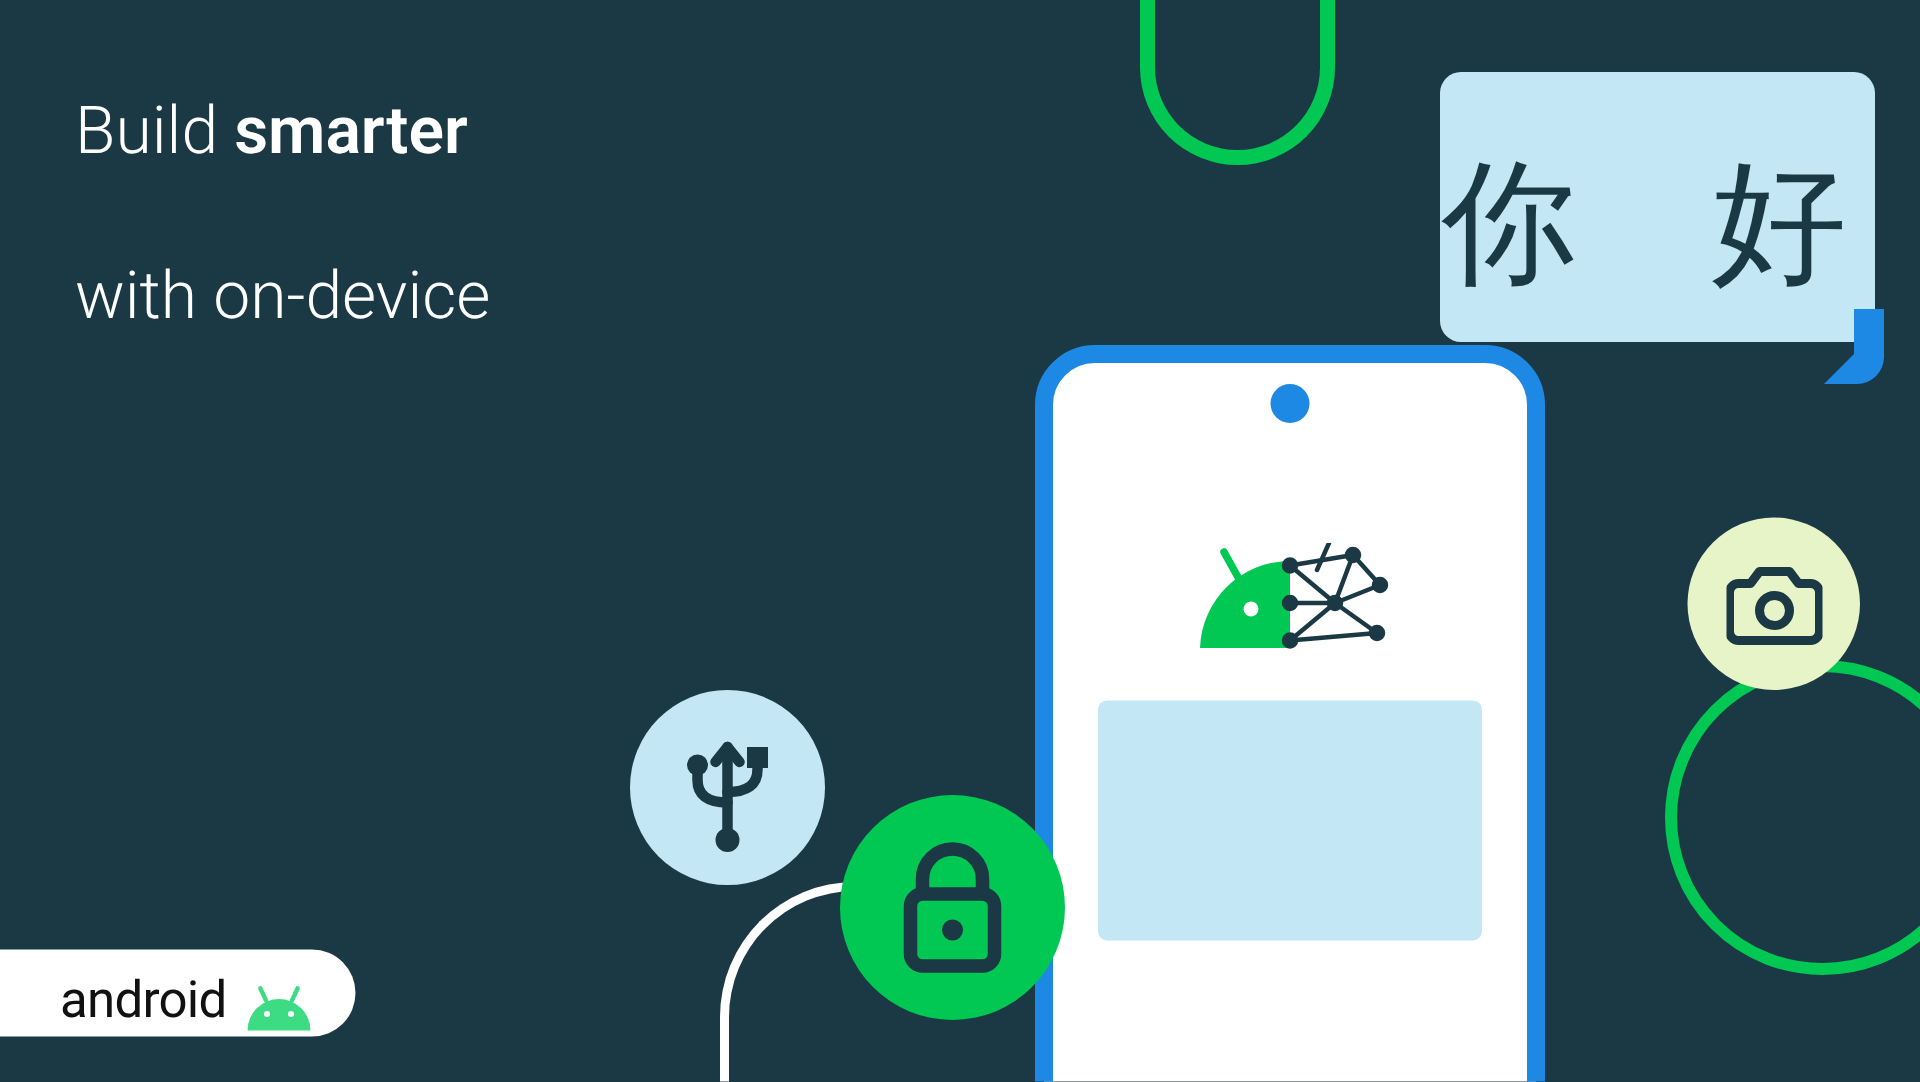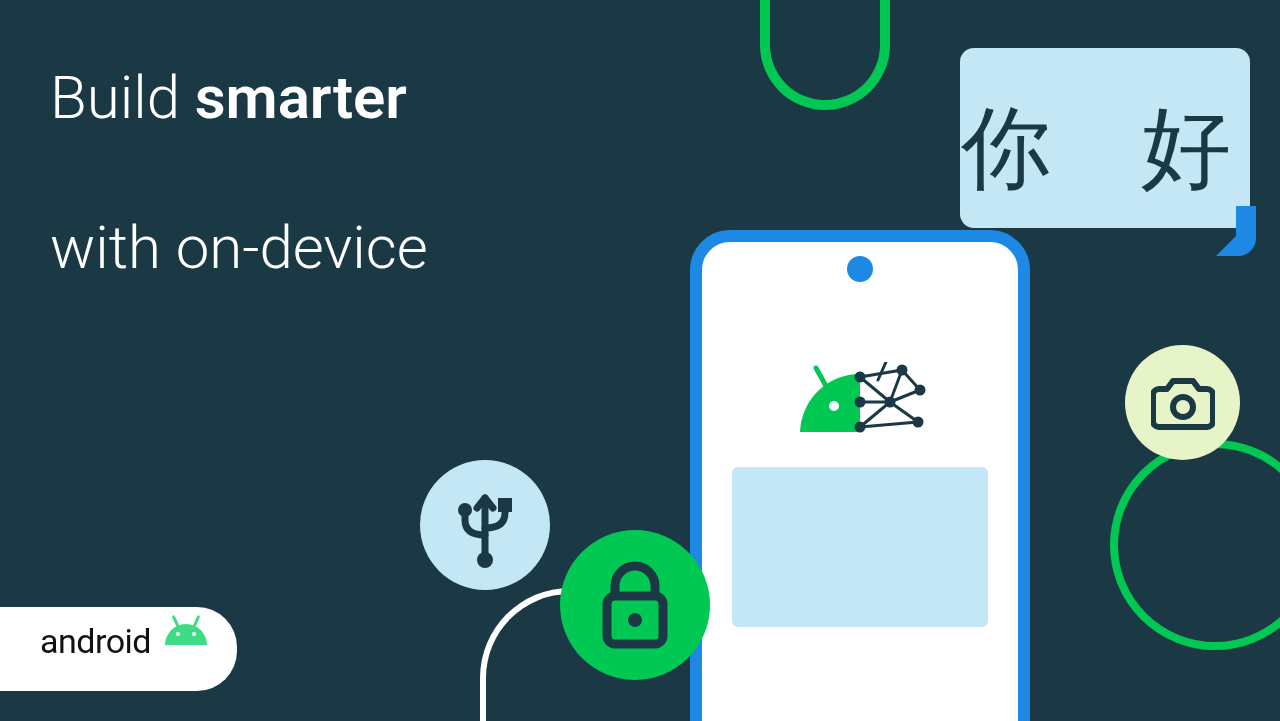--- a/index.html
+++ b/index.html
@@ -9,37 +9,37 @@
     position: relative;
     font-family: -apple-system, BlinkMacSystemFont, "Segoe UI", Roboto, Arial, sans-serif;
   }
 
   
   .headline {
     position: absolute;
     left: 50px;
     top: 60px;
     color: #ffffff;
-    font-size: 60px;
+    font-size: 44px;
     line-height: 1.25;
     font-weight: 300;
   }
   .headline b { font-weight: 600; }
 
   
   .android-badge {
     position: absolute;
     left: 0;
     bottom: 30px;
     background: #ffffff;
     border-top-right-radius: 40px;
     border-bottom-right-radius: 40px;
-    padding: 14px 30px 30px 40px;
+    padding: 14px 30px 4px 40px;
     display: flex;
-    align-items: flex-start;
+    align-items: flex-end;
     gap: 14px;
   }
   .android-badge span {
     font-size: 34px;
     color: #111;
     font-weight: 400;
     letter-spacing: -0.5px;
   }
   .android-head {
     width: 42px; height: 24px;

